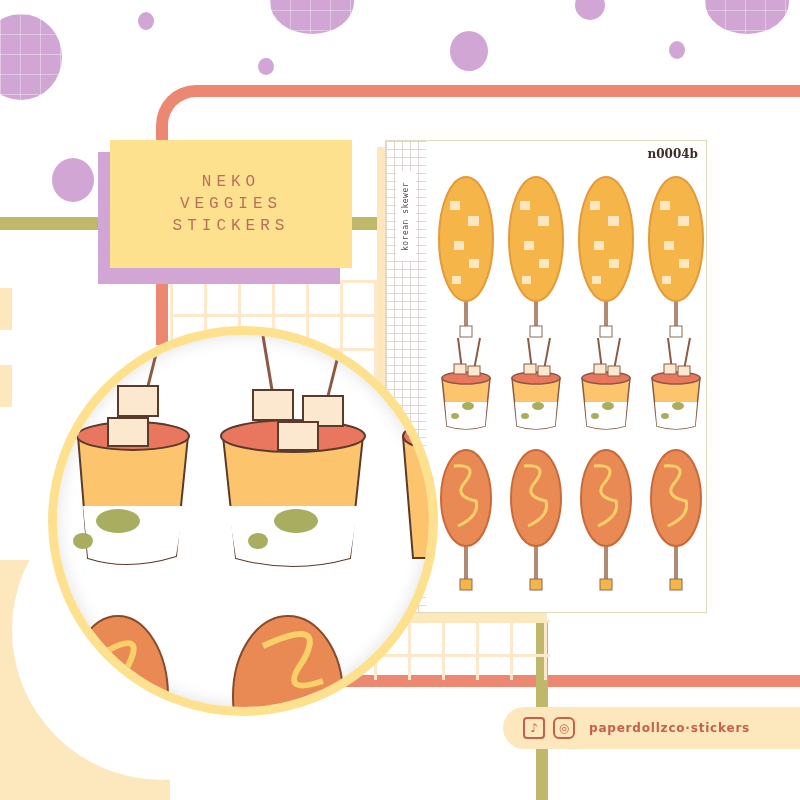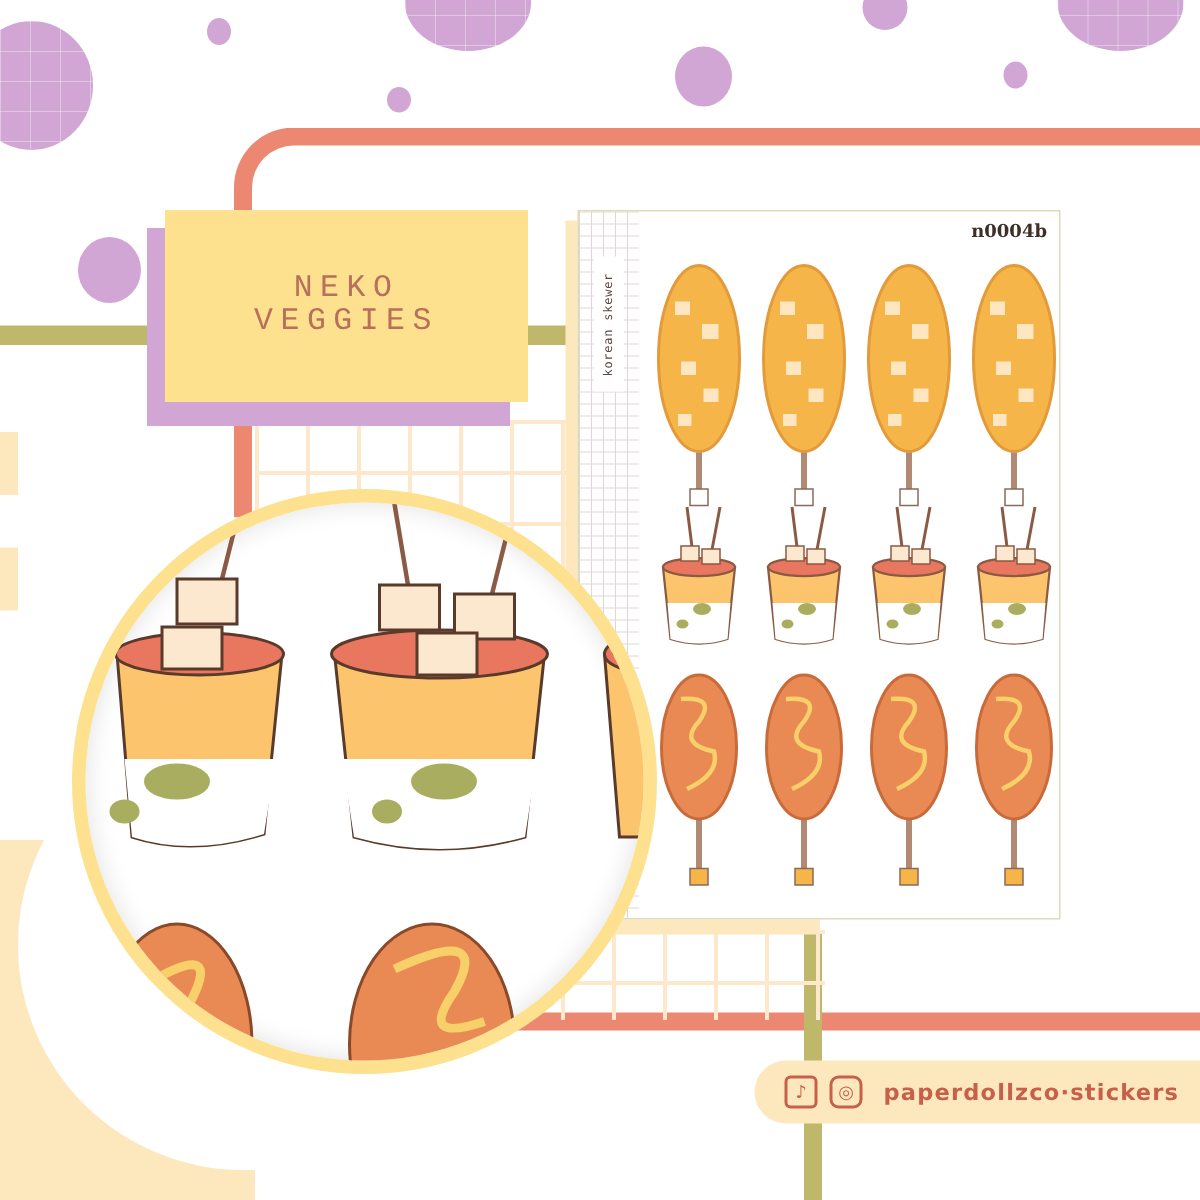--- a/index.html
+++ b/index.html
@@ -12,21 +12,21 @@
         linear-gradient(rgba(255,255,255,0.35) 1px, transparent 1px),
         linear-gradient(90deg, rgba(255,255,255,0.35) 1px, transparent 1px);
       background-size: 20px 20px;
     }
     .title-card {
       position: absolute; left: 110px; top: 140px; width: 242px; height: 128px;
       background: #fde18f; display: flex; flex-direction: column;
       align-items: center; justify-content: center;
     }
     .title-card span {
-      font-family: "Liberation Mono", monospace; font-size: 21px;
+      font-family: "Liberation Mono", monospace; font-size: 16px;
       letter-spacing: 5px; color: #b8705a; line-height: 22px;
     }
     .sheet {
       position: absolute; left: 385px; top: 140px; width: 322px; height: 473px;
       background: #ffffff; border: 1px solid #dedbb8;
     }
     .sheet-grid {
       position: absolute; left: 0; top: 0; width: 40px; height: 100%;
       background-image:
         linear-gradient(#cdbcbc 1px, transparent 1px),
@@ -55,21 +55,21 @@
       position: absolute; left: 503px; top: 707px; width: 297px; height: 42px;
       background: #fde8bd; border-radius: 22px 0 0 22px;
       display: flex; align-items: center; padding-left: 20px; gap: 8px;
     }
     .social-icon {
       width: 22px; height: 22px; border: 2px solid #c7604a; border-radius: 4px;
       display: flex; align-items: center; justify-content: center;
       color: #c7604a; font-size: 12px; font-weight: bold;
     }
     .social-handle {
-      font-family: "DejaVu Sans", sans-serif; font-size: 15px; font-weight: bold;
+      font-family: "DejaVu Sans", sans-serif; font-size: 12px; font-weight: bold;
       color: #c7604a; letter-spacing: 0.8px; margin-left: 6px;
     }
   </style>
 </head>
 <body>
 
 <div class="dot grid-bg" style="left:-20px;top:14px;width:82px;height:86px;"></div>
 <div class="dot" style="left:138px;top:12px;width:16px;height:18px;"></div>
 <div class="dot grid-bg" style="left:270px;top:-30px;width:84px;height:64px;"></div>
 <div class="dot" style="left:258px;top:58px;width:16px;height:17px;"></div>
@@ -94,20 +94,21 @@
 
 <div class="abs" style="left:0;top:288px;width:12px;height:42px;background:#fde8bd;"></div>
 <div class="abs" style="left:0;top:365px;width:12px;height:42px;background:#fde8bd;"></div>
 <div class="abs" style="left:0;top:560px;width:170px;height:240px;background:#fde8bd;border-top-right-radius:0;"></div>
 <div class="abs" style="left:12px;top:480px;width:300px;height:300px;border-radius:50%;background:#ffffff;"></div>
 
 <div class="abs grid-bg" style="left:98px;top:152px;width:242px;height:132px;background:#d1a6d4;"></div>
 <div class="title-card grid-bg">
   <span>NEKO</span>
   <span>VEGGIES</span>
+  <span>STICKERS</span>
 </div>
 
 <div class="sheet">
   <div class="sheet-grid"></div>
   <div class="sheet-label">
     <span>korean skewer</span>
   </div>
   <div class="sheet-code">n0004b</div>
 
   <svg class="sticker" style="left:50px;top:30px;" width="270" height="170" viewBox="0 0 270 170">

